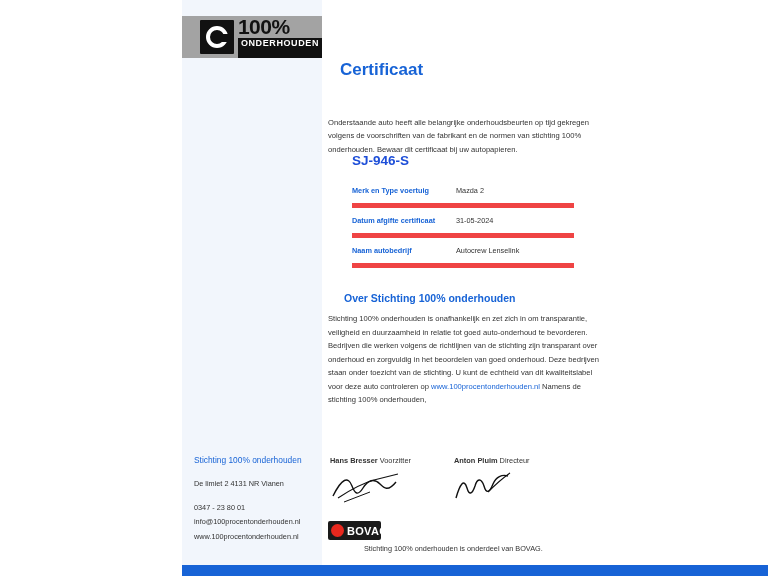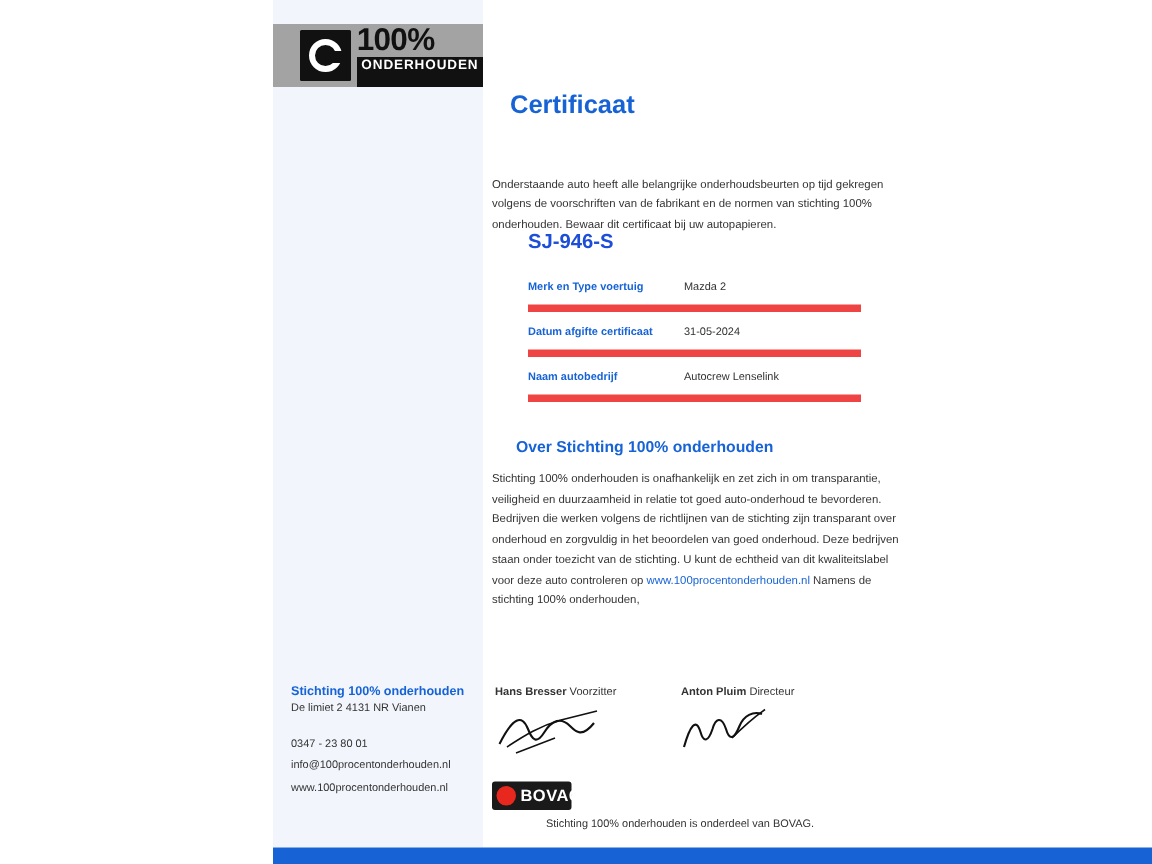--- a/index.html
+++ b/index.html
@@ -171,22 +171,23 @@
 
   
   .footer-left {
     position: absolute;
     left: 194px;
     top: 455px;
     width: 130px;
   }
   .footer-left .ft-title {
     font-size: 8.4px;
-    font-weight: bold;
-    color: #1763d6;
+    font-weight: normal;
+    color: #1763d6;
+    margin-bottom: 12px;
   }
   .footer-left .ft-line {
     font-size: 7.3px;
     color: #333333;
     line-height: 1.95;
   }
 
   
   .sig {
     position: absolute;

